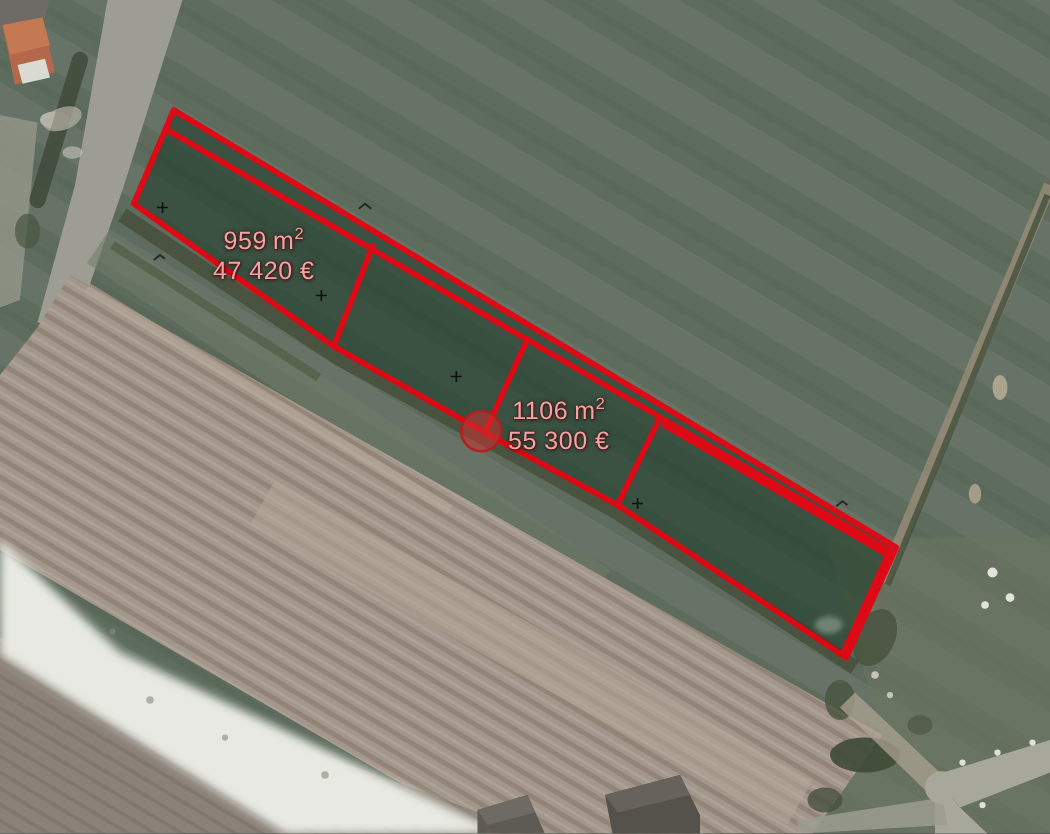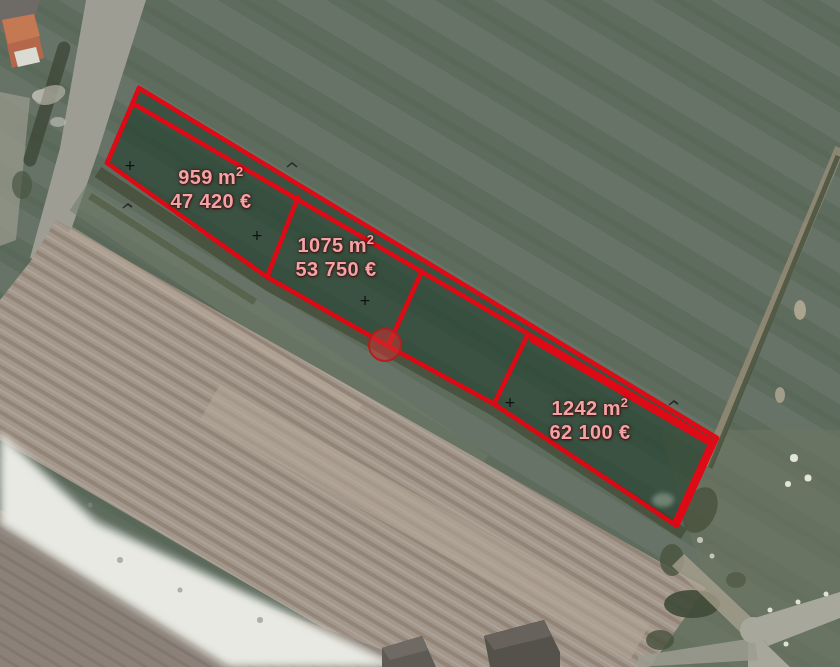--- a/index.html
+++ b/index.html
@@ -7,24 +7,24 @@
     position:relative;width:840px;height:667px;overflow:hidden;
     font-family:"Liberation Sans", sans-serif;
     background:var(--field-green,#5e6c5e);
     user-select:none;
   }
   .canvas svg{position:absolute;left:0;top:0;display:block;}
   
   .plabel{
     position:absolute;transform:translate(-50%,-50%);
     text-align:center;white-space:nowrap;
-    font-weight:bold;font-size:20px;line-height:24px;letter-spacing:.4px;
+    font-weight:normal;font-size:20px;line-height:24px;letter-spacing:.4px;
     color:var(--label-pink,#f4a2a6);
     text-shadow:0 1px 2px rgba(70,8,8,.85),1px 0 2px rgba(70,8,8,.55),0 0 4px rgba(40,0,0,.5);
-    z-index:6;pointer-events:none;
+    z-index:6;pointer-events:none;margin-top:16px;
   }
   .plabel sup{font-size:13px;line-height:0;}
   .plabel .unit{margin-left:5px;}
   
   .cross{
     position:absolute;transform:translate(-50%,-50%);
     font-size:18px;font-weight:400;line-height:1;
     color:var(--marker-black,#101010);z-index:5;pointer-events:none;
   }
 </style>
@@ -166,22 +166,18 @@
 
   <div class="cross" style="left:130px;top:166px">+</div>
   <div class="cross" style="left:257px;top:236px">+</div>
   <div class="cross" style="left:365px;top:301px">+</div>
   <div class="cross" style="left:510px;top:403px">+</div>
 
   <div class="plabel" style="left:211px;top:189px">
     <div><span>959</span><span class="unit">m</span><sup>2</sup></div>
     <div>47 420 €</div>
   </div>
-  <div class="plabel" style="left:336px;top:257px">
-    <div><span>1075</span><span class="unit">m</span><sup>2</sup></div>
-    <div>53 750 €</div>
-  </div>
-  <div class="plabel" style="left:590px;top:420px">
-    <div><span>1242</span><span class="unit">m</span><sup>2</sup></div>
-    <div>62 100 €</div>
+  <div class="plabel" style="left:447px;top:325px">
+    <div><span>1106</span><span class="unit">m</span><sup>2</sup></div>
+    <div>55 300 €</div>
   </div>
 
 </div>
 
 </body></html>

